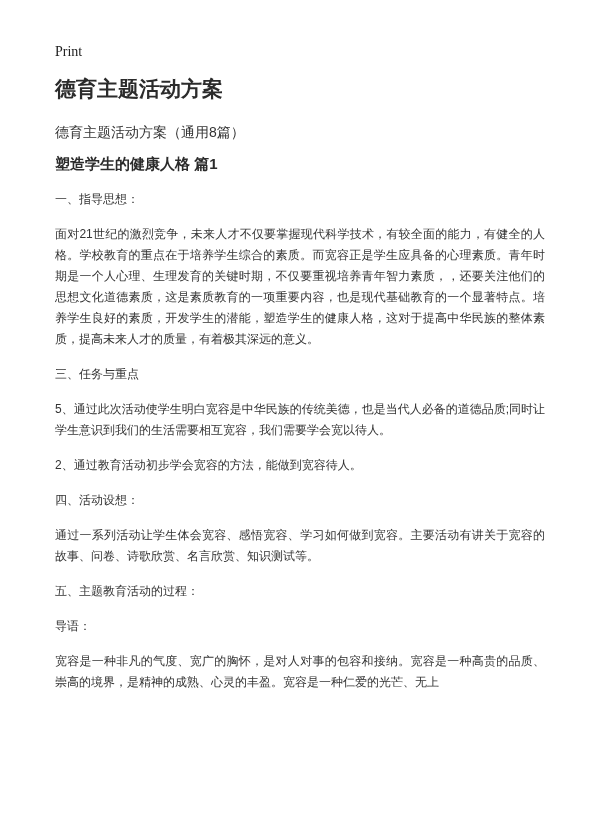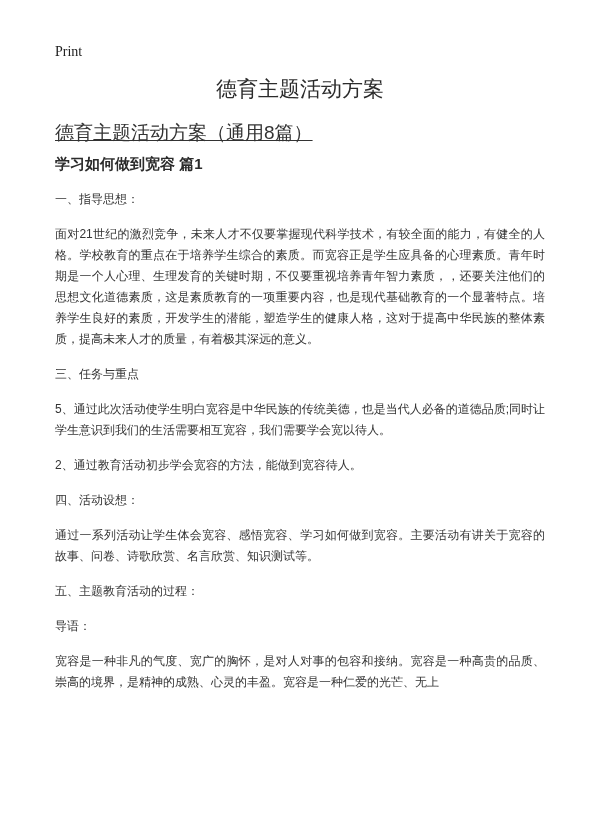--- a/index.html
+++ b/index.html
@@ -23,31 +23,30 @@
   }
   .print-label {
     font-family: "Liberation Serif", serif;
     font-size: 14px;
     line-height: 16px;
     color: #222222;
     margin: 0 0 16px 0;
   }
   .doc-title {
     font-size: 21px;
-    font-weight: normal;
-    text-align: center;
+    font-weight: bold;
+    text-align: left;
     color: #2b2b2b;
     margin: 16px 0 20px 0;
     line-height: 26px;
   }
   .subtitle {
-    font-size: 19px;
+    font-size: 14px;
     line-height: 21px;
     margin: 0 0 10px 0;
-    text-decoration: underline;
   }
   .chapter-title {
     font-size: 15px;
     font-weight: bold;
     line-height: 21px;
     margin: 0 0 15px 0;
     color: #2b2b2b;
   }
   .block {
     font-size: 12px;
@@ -64,21 +63,21 @@
 <body>
 
 <div class="page">
 
   <div class="print-label">Print</div>
 
   <h1 class="doc-title">德育主题活动方案</h1>
 
   <p class="subtitle">德育主题活动方案（通用8篇）</p>
 
-  <p class="chapter-title">学习如何做到宽容 篇1</p>
+  <p class="chapter-title">塑造学生的健康人格 篇1</p>
 
   <p class="block heading">一、指导思想：</p>
 
   <p class="block">面对21世纪的激烈竞争，未来人才不仅要掌握现代科学技术，有较全面的能力，有健全的人格。学校教育的重点在于培养学生综合的素质。而宽容正是学生应具备的心理素质。青年时期是一个人心理、生理发育的关键时期，不仅要重视培养青年智力素质，，还要关注他们的思想文化道德素质，这是素质教育的一项重要内容，也是现代基础教育的一个显著特点。培养学生良好的素质，开发学生的潜能，塑造学生的健康人格，这对于提高中华民族的整体素质，提高未来人才的质量，有着极其深远的意义。</p>
 
 
 
   <p class="block heading">三、任务与重点</p>
 
   <p class="block">5、通过此次活动使学生明白宽容是中华民族的传统美德，也是当代人必备的道德品质;同时让学生意识到我们的生活需要相互宽容，我们需要学会宽以待人。</p>

